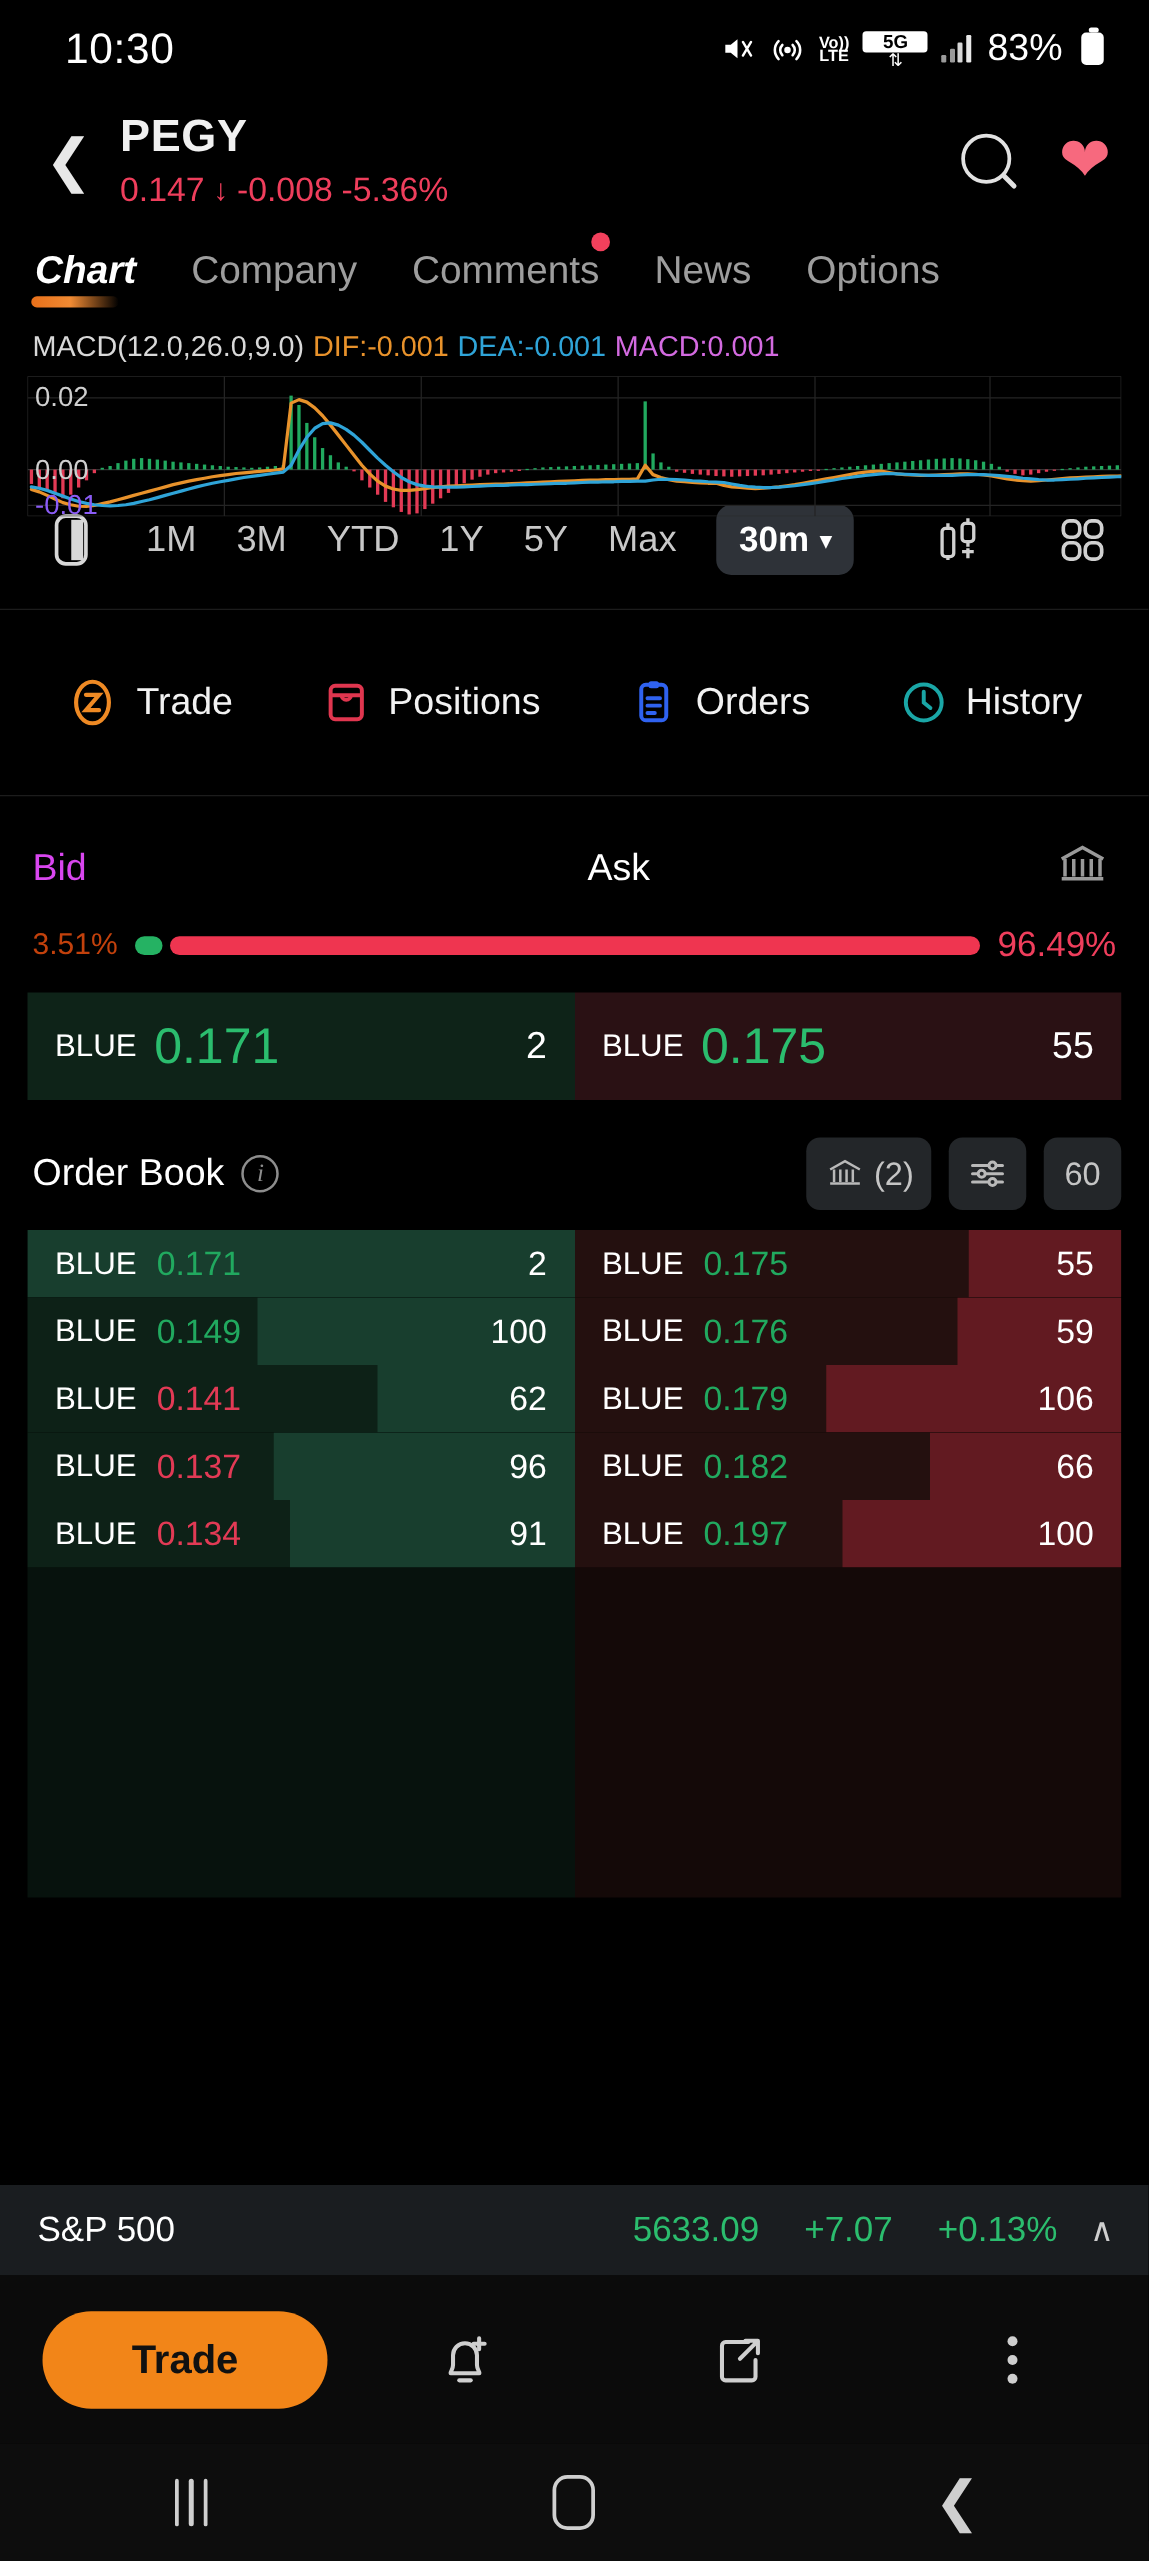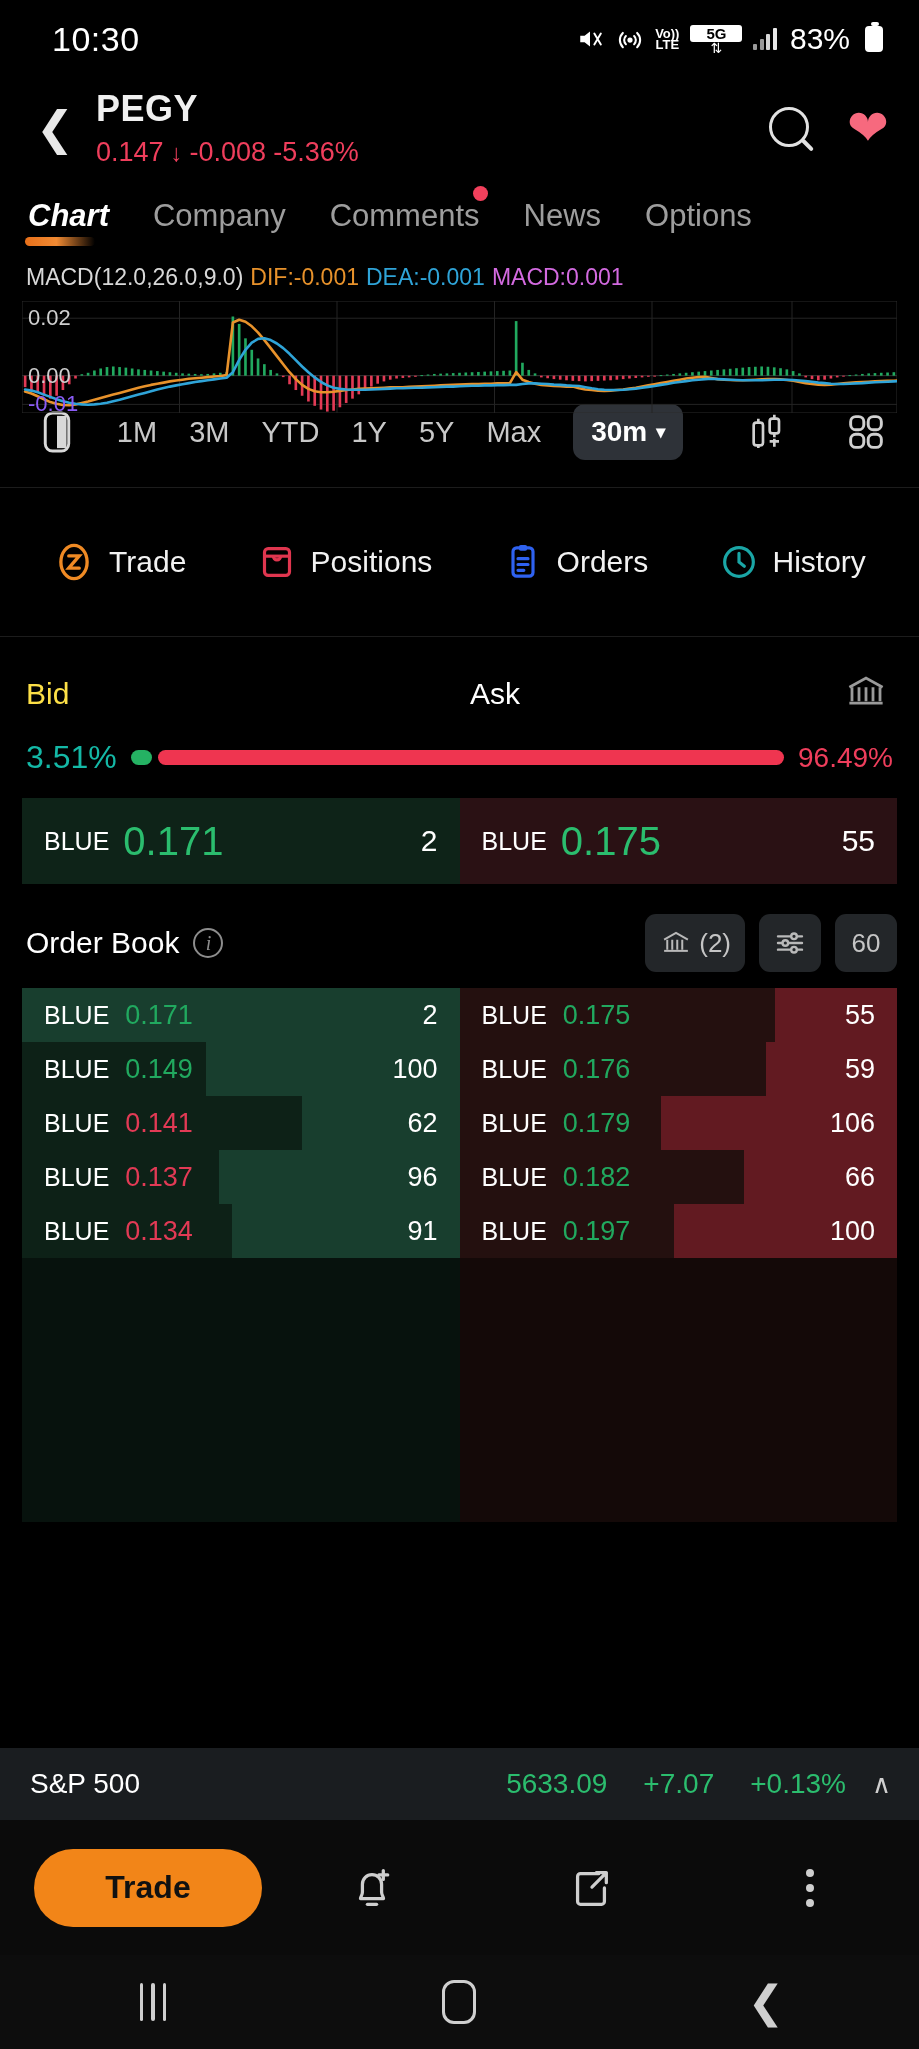--- a/index.html
+++ b/index.html
@@ -82,25 +82,25 @@
   .icon-btn { width:58px;height:58px;display:flex;align-items:center;justify-content:center;cursor:pointer;}
   .divider { height:1px; background:#1c1c1c; }
 
   
   .traderow { height:148px; display:flex; align-items:center; justify-content:space-around; padding: 0 18px;}
   .tr-item { display:flex; align-items:center; gap:14px; cursor:pointer;}
   .tr-item span { font-size:30px; color:#f2f2f2;}
 
   
   .ba-head { display:flex; align-items:center; padding: 34px 30px 0 26px; position:relative;}
-  .ba-head .bid-t { font-size:30px; color:#fde047; }
+  .ba-head .bid-t { font-size:30px; color:#d946ef; }
   .ba-head .ask-t { font-size:30px; color:#fff; position:absolute; left:470px;}
   .ba-head .bank { margin-left:auto; }
   .pctrow { display:flex; align-items:center; padding: 22px 26px 0 26px; gap:14px;}
-  .pct-l { font-size:32px; color:#14b8a6; }
+  .pct-l { font-size:24px; color:#c2410c; }
   .pct-r { font-size:28px; color:#ef3e5c; }
   .barwrap { flex:1; display:flex; align-items:center; gap:6px; height:16px;}
   .bar-g { height:15px; background:#25b263; border-radius:8px; }
   .bar-r { height:15px; background:#ef3550; border-radius:8px; flex:1;}
 
   .toprow { display:flex; margin: 22px 22px 0 22px; height:86px; }
   .toprow > div { flex:1; display:flex; align-items:center; padding: 0 22px; }
   .tr-bid { background:#0e2318; }
   .tr-ask { background:#2a1114; }
   .lbl-blue { font-size:25px; color:#fff; margin-right:14px;}

